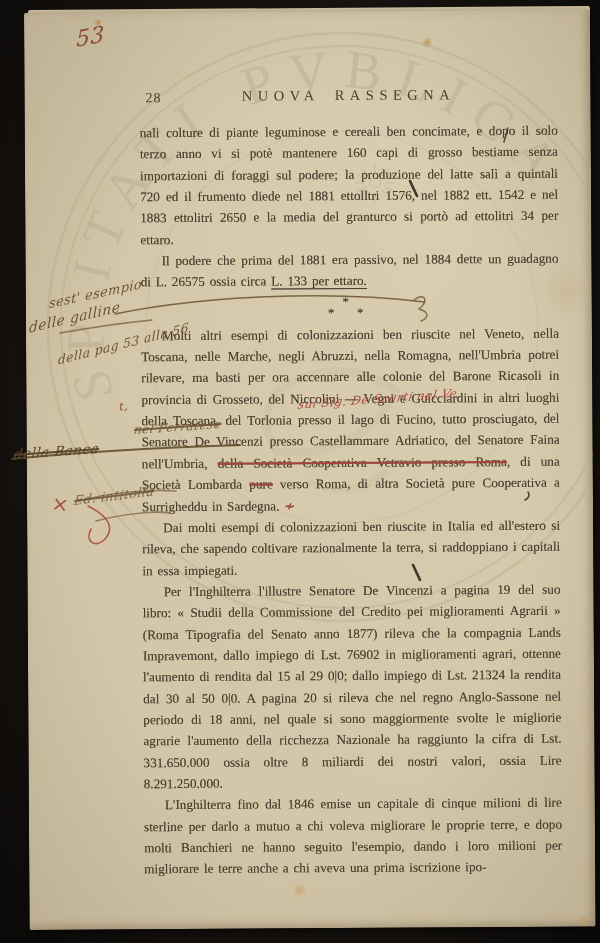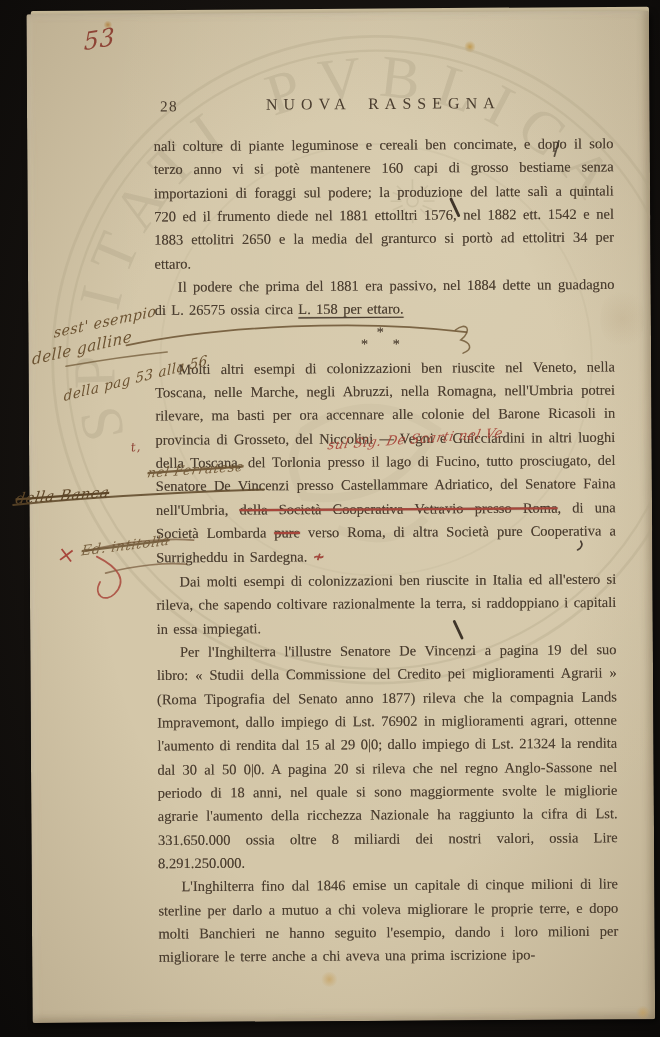--- a/index.html
+++ b/index.html
@@ -119,21 +119,21 @@
     </g>
   </svg>
 
   <div class="content">
     <div class="header">
       <span class="pagenum">28</span>
       <span class="title">NUOVA RASSEGNA</span>
     </div>
     <div class="text-flow">
         <p class=""><span>nali colture di piante leguminose e cereali ben concimate, e dopo il solo terzo anno vi si potè mantenere 160 capi di grosso bestiame senza importazioni di foraggi sul podere; la produzione del latte salì a quintali 720 ed il frumento diede nel 1881 ettolltri 1576, nel 1882 ett. 1542 e nel 1883 ettolitri 2650 e la media del granturco si portò ad ettolitri 34 per ettaro.</span></p>
-        <p class="indent"><span>Il podere che prima del 1881 era passivo, nel 1884 dette un guadagno di L. 26575 ossia circa </span><span class="underline">L. 158 per ettaro.</span></p>
+        <p class="indent"><span>Il podere che prima del 1881 era passivo, nel 1884 dette un guadagno di L. 26575 ossia circa </span><span class="underline">L. 133 per ettaro.</span></p>
         <div class="asterism">
           <span>*</span>
           <span>* *</span>
         </div>
         <p class="indent"><span>Molti altri esempi di colonizzazioni ben riuscite nel Veneto, nella Toscana, nelle Marche, negli Abruzzi, nella Romagna, nell'Umbria potrei rilevare, ma basti per ora accennare alle colonie del Barone Ricasoli in provincia di Grosseto, del Niccolini — Vegni e Guicciardini in altri luoghi della Toscana, del Torlonia presso il lago di Fucino, tutto prosciugato, del Senatore De Vincenzi presso Castellammare Adriatico, del Senatore Faina nell'Umbria, </span><span class="strike-red">della Società Cooperativa Vetravio presso Roma</span><span>, di una Società Lombarda </span><span class="strike-red">pure</span><span> verso Roma, di altra Società pure Cooperativa a Surrigheddu in Sardegna. </span><span class="red-mark">≁</span></p>
         <p class="indent"><span>Dai molti esempi di colonizzazioni ben riuscite in Italia ed all'estero si rileva, che sapendo coltivare razionalmente la terra, si raddoppiano i capitali in essa impiegati.</span></p>
         <p class="indent"><span>Per l'Inghilterra l'illustre Senatore De Vincenzi a pagina 19 del suo libro: « Studii della Commissione del Credito pei miglioramenti Agrarii » (Roma Tipografia del Senato anno 1877) rileva che la compagnia Lands Impravemont, dallo impiego di Lst. 76902 in miglioramenti agrari, ottenne l'aumento di rendita dal 15 al 29 0|0; dallo impiego di Lst. 21324 la rendita dal 30 al 50 0|0. A pagina 20 si rileva che nel regno Anglo-Sassone nel periodo di 18 anni, nel quale si sono maggiormente svolte le migliorie agrarie l'aumento della ricchezza Nazionale ha raggiunto la cifra di Lst. 331.650.000 ossia oltre 8 miliardi dei nostri valori, ossia Lire 8.291.250.000.</span></p>
         <p class="indent"><span>L'Inghilterra fino dal 1846 emise un capitale di cinque milioni di lire sterline per darlo a mutuo a chi voleva migliorare le proprie terre, e dopo molti Banchieri ne hanno seguito l'esempio, dando i loro milioni per migliorare le terre anche a chi aveva una prima iscrizione ipo-</span></p>
       </div>
   </div>

